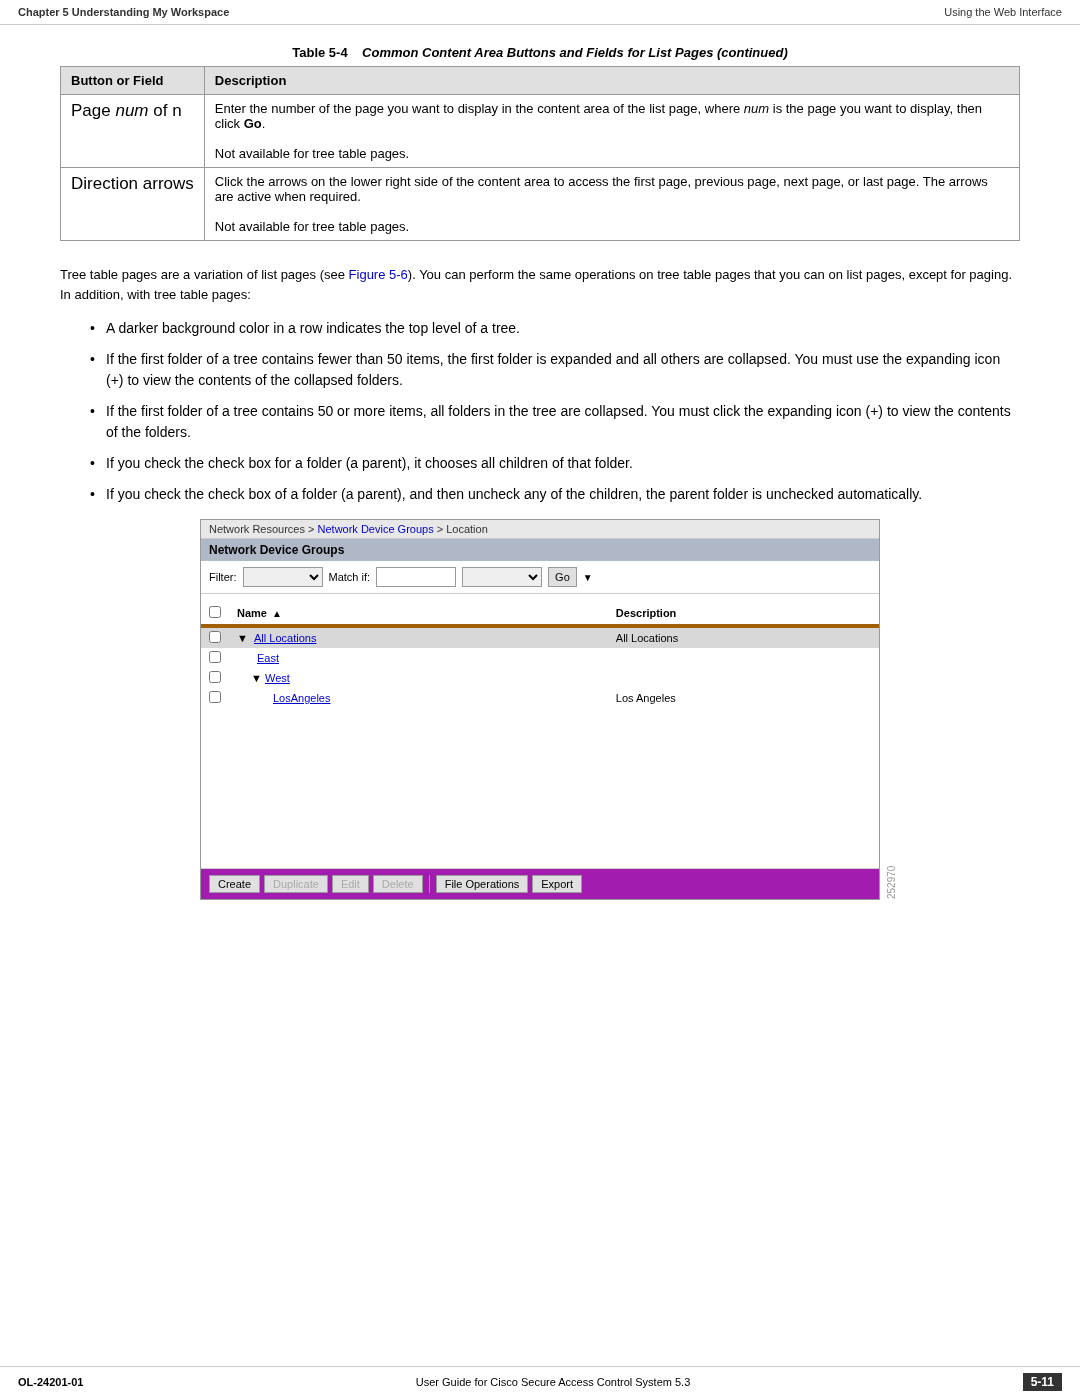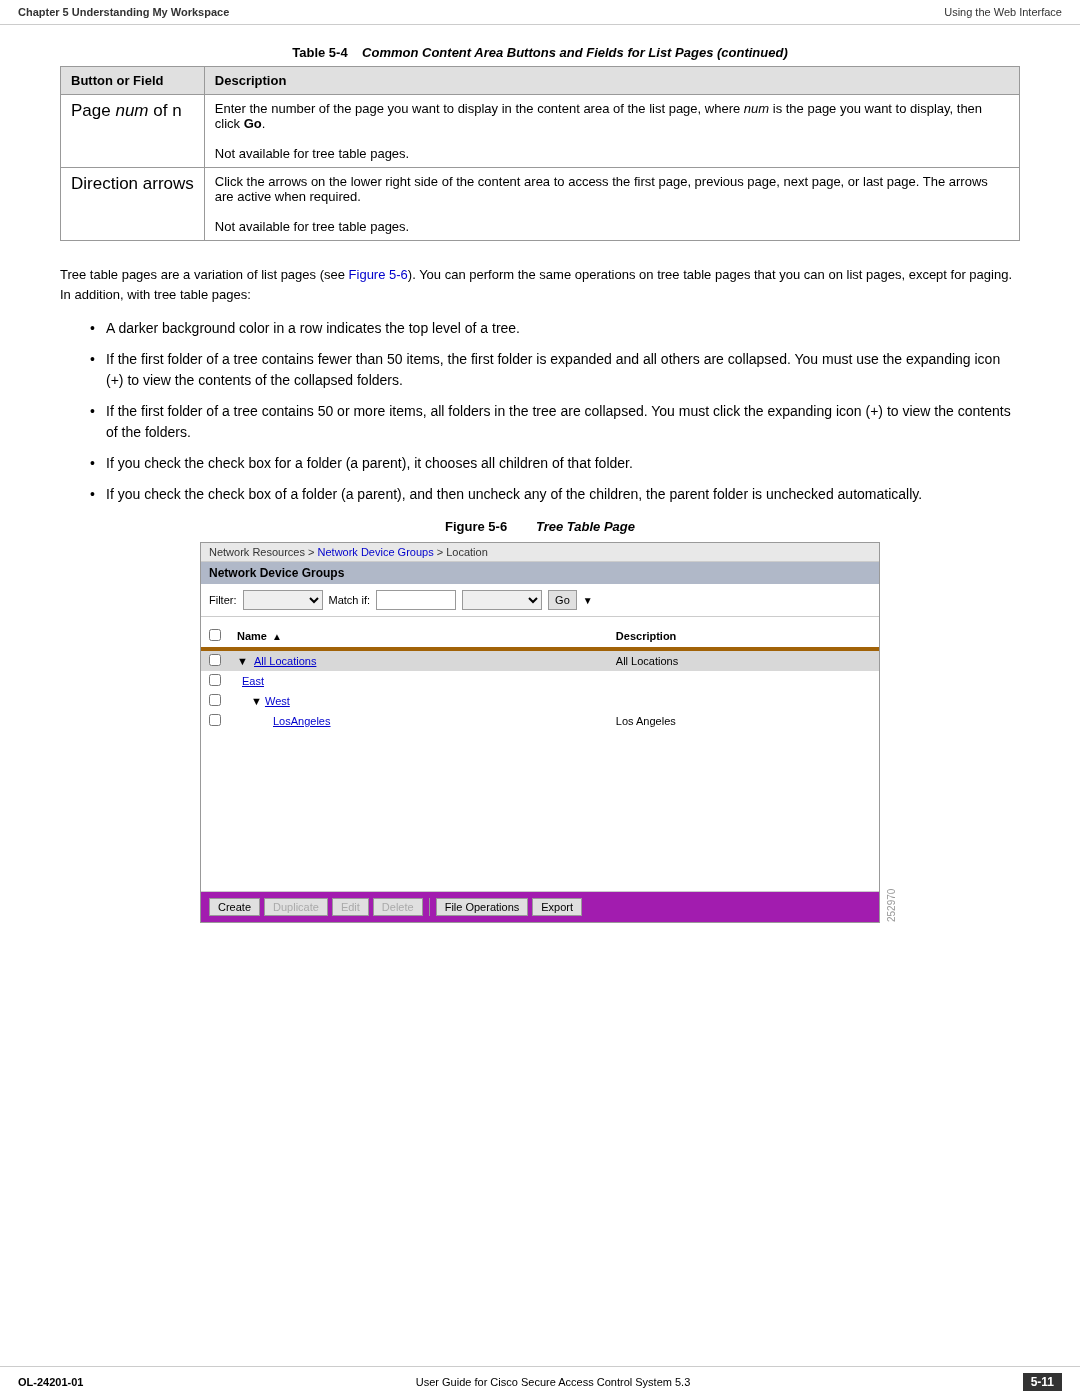--- a/index.html
+++ b/index.html
@@ -313,25 +313,20 @@
     <li>A darker background color in a row indicates the top level of a tree.</li>
     <li>If the first folder of a tree contains fewer than 50 items, the first folder is expanded and all others
     are collapsed. You must use the expanding icon (+) to view the contents of the collapsed folders.</li>
     <li>If the first folder of a tree contains 50 or more items, all folders in the tree are collapsed. You must
     click the expanding icon (+) to view the contents of the folders.</li>
     <li>If you check the check box for a folder (a parent), it chooses all children of that folder.</li>
     <li>If you check the check box of a folder (a parent), and then uncheck any of the children, the parent
     folder is unchecked automatically.</li>
   </ul>
 
-  <div class="figure-caption">
-    <span class="fig-num">Figure 5-6</span>
-    &nbsp;&nbsp;&nbsp;&nbsp;&nbsp;&nbsp;
-    <span>Tree Table Page</span>
-  </div>
 
   <div class="screenshot-box">
 
     <div class="screenshot-breadcrumb">
       Network Resources &gt; <a href="#">Network Device Groups</a> &gt; Location
     </div>
 
     <div class="screenshot-title-bar">Network Device Groups</div>
 
     <div class="screenshot-filter-bar">
@@ -373,21 +368,21 @@
               &nbsp;<a href="#">All Locations</a>
             </td>
             <td>All Locations</td>
           </tr>
 
           <tr class="row-light">
             <td class="check-col">
               <input type="checkbox" style="">
             </td>
             <td>
-              <span style="margin-left:5px;"><a href="#">East</a></span>
+              <span style="margin-left:20px;"><a href="#">East</a></span>
             </td>
             <td></td>
           </tr>
 
           <tr class="row-light">
             <td class="check-col">
               <input type="checkbox" style="">
             </td>
             <td>
               <span style="margin-left:14px;"><span>▼</span> <a href="#">West</a></span>

